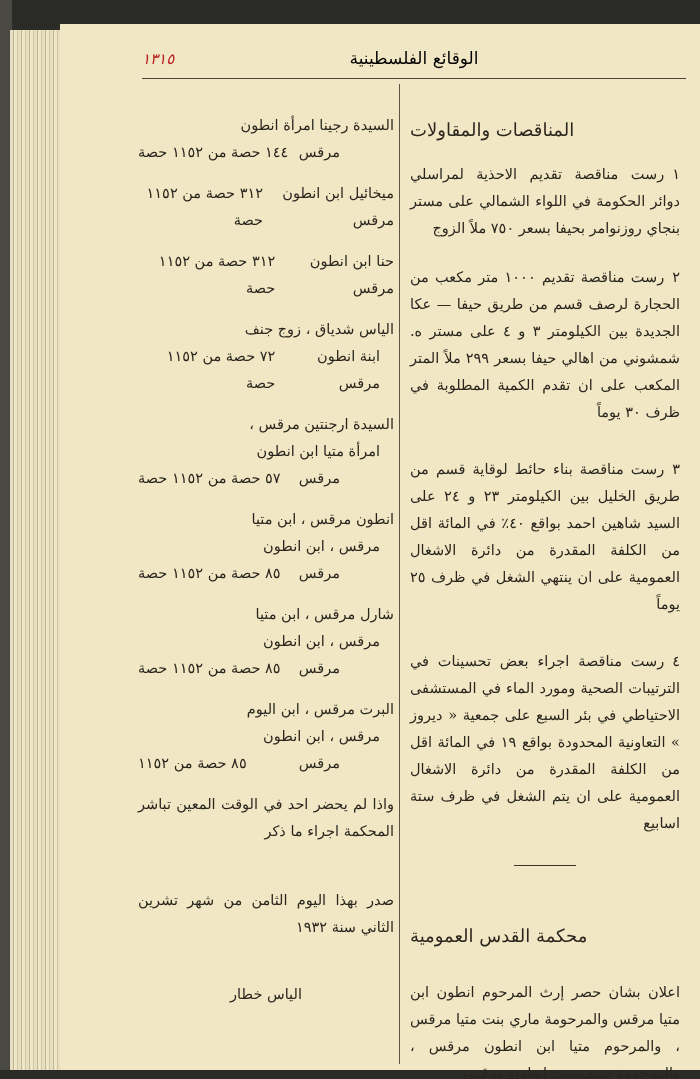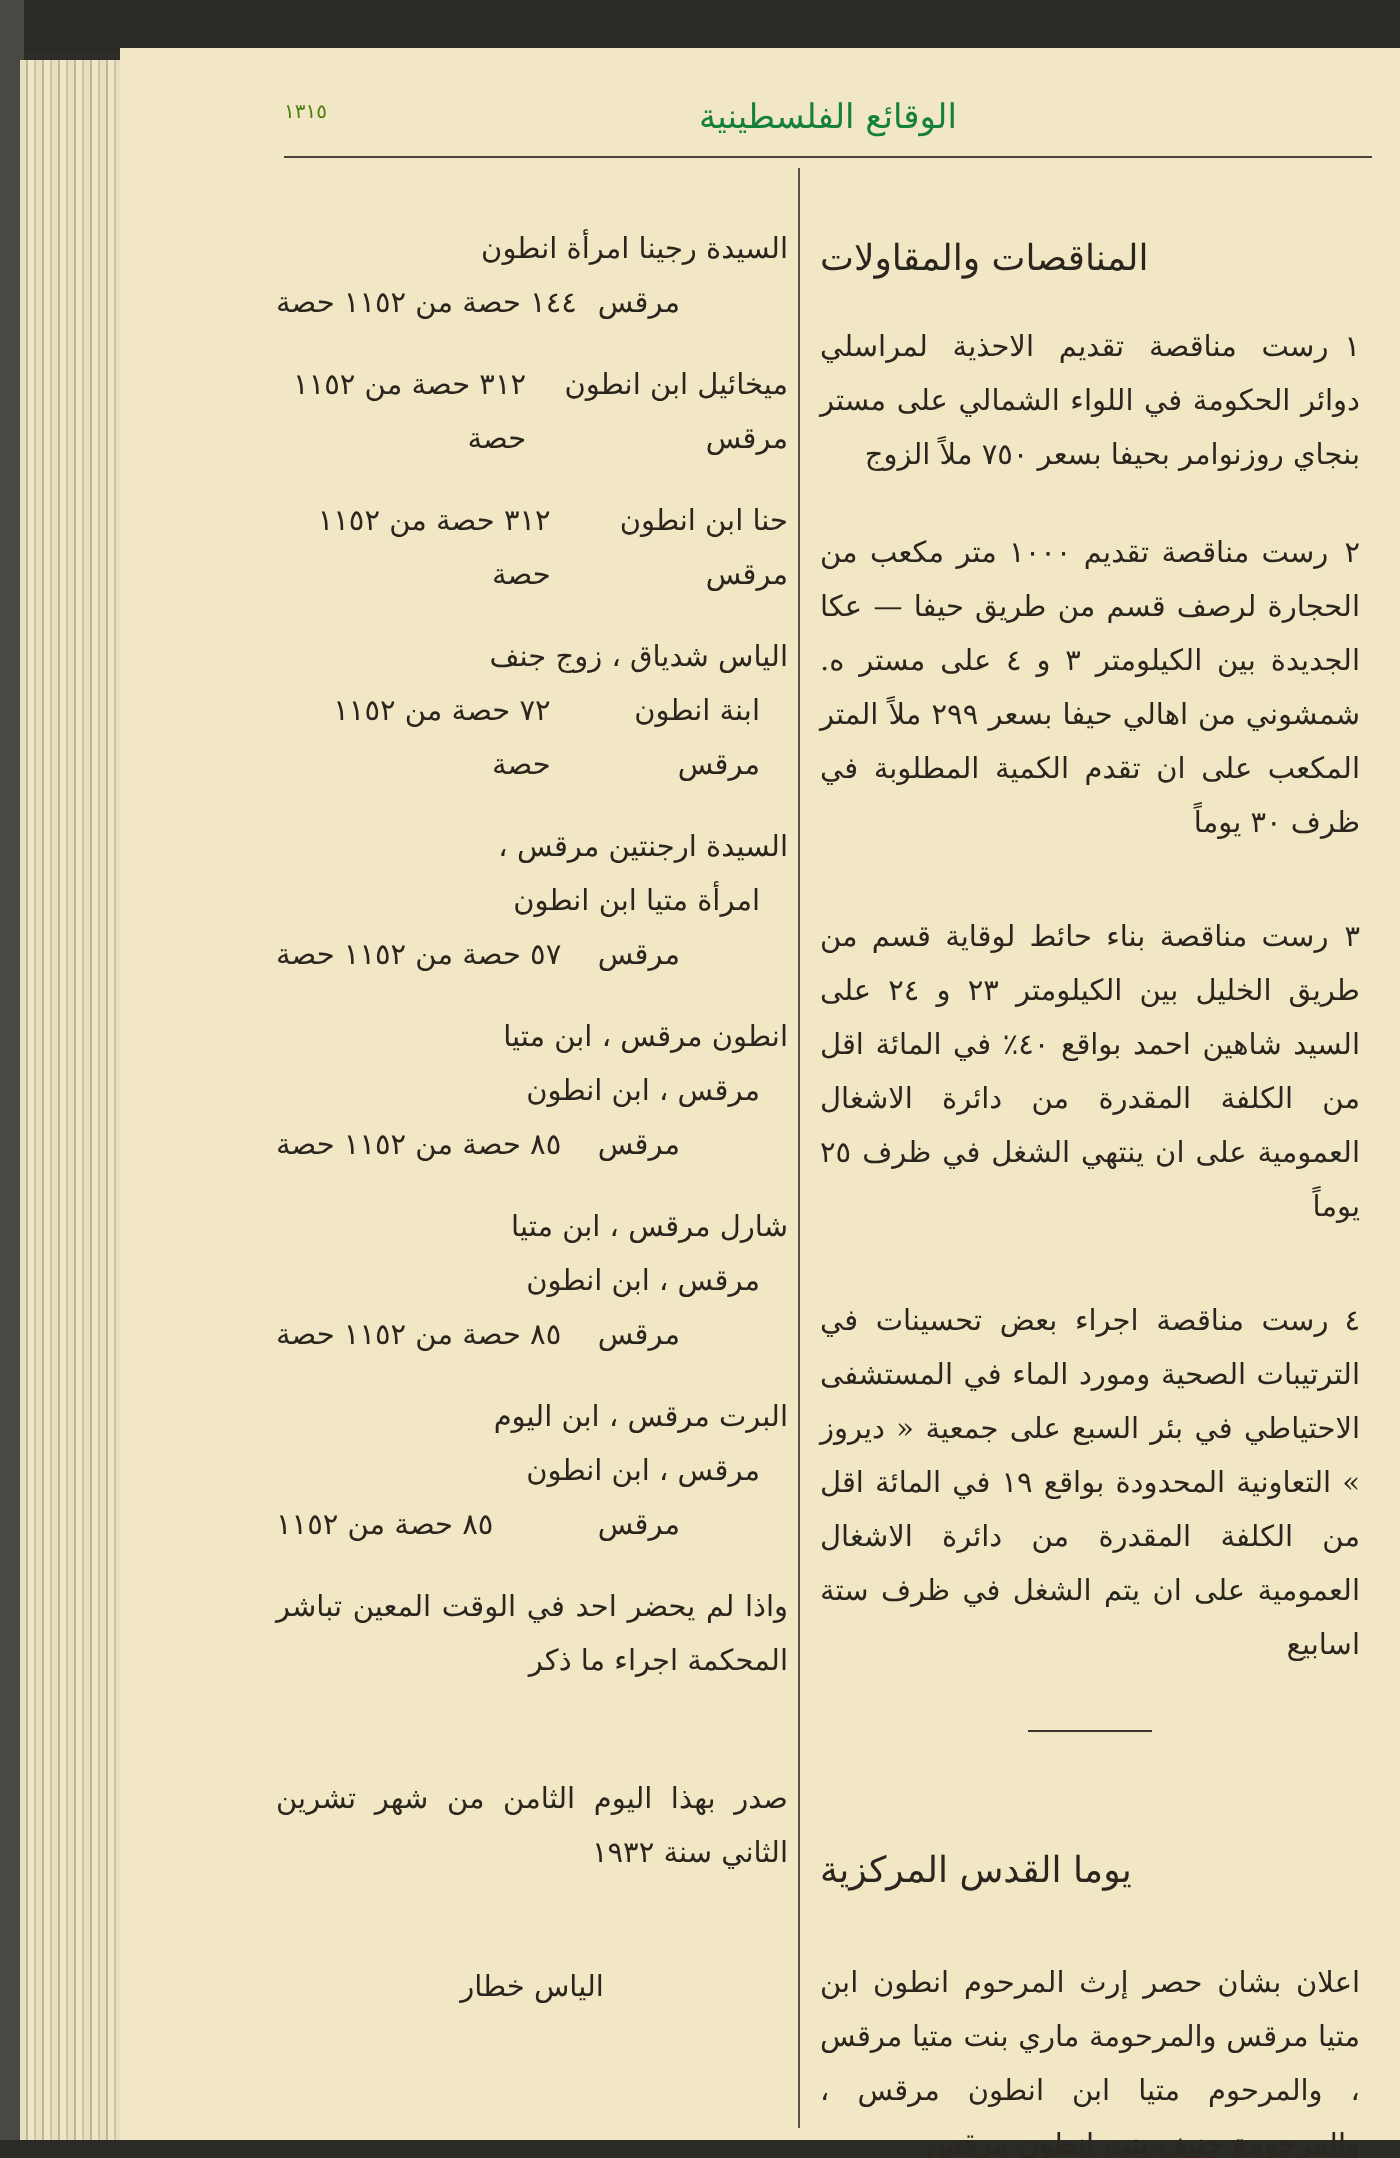--- a/index.html
+++ b/index.html
@@ -16,24 +16,24 @@
     background: repeating-linear-gradient(90deg,#e8dfc0 0px,#e8dfc0 3px,#bfb597 3px,#bfb597 4px,#efe6c8 4px,#efe6c8 7px,#cfc5a5 7px,#cfc5a5 8px);
   }
   .page {
     position:absolute; left:60px; top:24px; width:640px; height:1046px;
     background:#f1e7c4;
   }
   .header {
     position:absolute; left:82px; top:0; width:544px; height:50px;
   }
   .page-number {
-    position:absolute; left:0; top:26px; font-size:10px; color:#4d7c0f; letter-spacing:1px;
+    position:absolute; left:0; top:26px; font-size:15px; color:#b91c1c; letter-spacing:1px;font-style:italic;
   }
   .journal-title {
-    position:absolute; left:0; right:0; top:24px; text-align:center; font-size:17px; color:#15803d;
+    position:absolute; left:0; right:0; top:24px; text-align:center; font-size:17px; color:#000000;
   }
   .header-rule {
     position:absolute; left:0; top:54px; width:544px; height:1px; background:#4a453a;
   }
   .column-rule {
     position:absolute; left:339px; top:60px; width:1px; height:980px; background:#5a5447;
   }
   .col {
     position:absolute; direction:rtl; text-align:right; color:#2a261e;
     font-size:14.5px; line-height:27px;
@@ -66,21 +66,21 @@
   </div>
   <div class="column-rule"></div>
 
   <div class="col col-right">
     <div class="section-title">المناقصات والمقاولات</div>
     <p class="para"><span class="num">١</span><span>رست مناقصة تقديم الاحذية لمراسلي دوائر الحكومة في اللواء الشمالي على مستر بنجاي روزنوامر بحيفا بسعر ٧٥٠ ملاً الزوج</span></p>
     <p class="para" style="margin-top:16px"><span class="num">٢</span><span>رست مناقصة تقديم ١٠٠٠ متر مكعب من الحجارة لرصف قسم من طريق حيفا — عكا الجديدة بين الكيلومتر ٣ و ٤ على مستر ه. شمشوني من اهالي حيفا بسعر ٢٩٩ ملاً المتر المكعب على ان تقدم الكمية المطلوبة في ظرف ٣٠ يوماً</span></p>
     <p class="para" style="margin-top:30px"><span class="num">٣</span><span>رست مناقصة بناء حائط لوقاية قسم من طريق الخليل بين الكيلومتر ٢٣ و ٢٤ على السيد شاهين احمد بواقع ٤٠٪ في المائة اقل من الكلفة المقدرة من دائرة الاشغال العمومية على ان ينتهي الشغل في ظرف ٢٥ يوماً</span></p>
     <p class="para" style="margin-top:30px"><span class="num">٤</span><span>رست مناقصة اجراء بعض تحسينات في الترتيبات الصحية ومورد الماء في المستشفى الاحتياطي في بئر السبع على جمعية « ديروز » التعاونية المحدودة بواقع ١٩ في المائة اقل من الكلفة المقدرة من دائرة الاشغال العمومية على ان يتم الشغل في ظرف ستة اسابيع</span></p>
     <div class="short-rule" style="margin-top:28px"></div>
-    <div class="section-title" style="margin-top:56px">يوما القدس المركزية</div>
+    <div class="section-title" style="margin-top:56px">محكمة القدس العمومية</div>
     <p class="para" style="margin-top:30px">اعلان بشان حصر إرث المرحوم انطون ابن متيا مرقس والمرحومة ماري بنت متيا مرقس ، والمرحوم متيا ابن انطون مرقس ، والمرحومة جنيف بنت انطون مرقس</p>
 
   </div>
 
   <div class="col col-left">
 
     <div class="heir">
       <div>السيدة رجينا امرأة انطون</div>
       <div class="heir-line">
           <span class="indent">مرقس</span>

